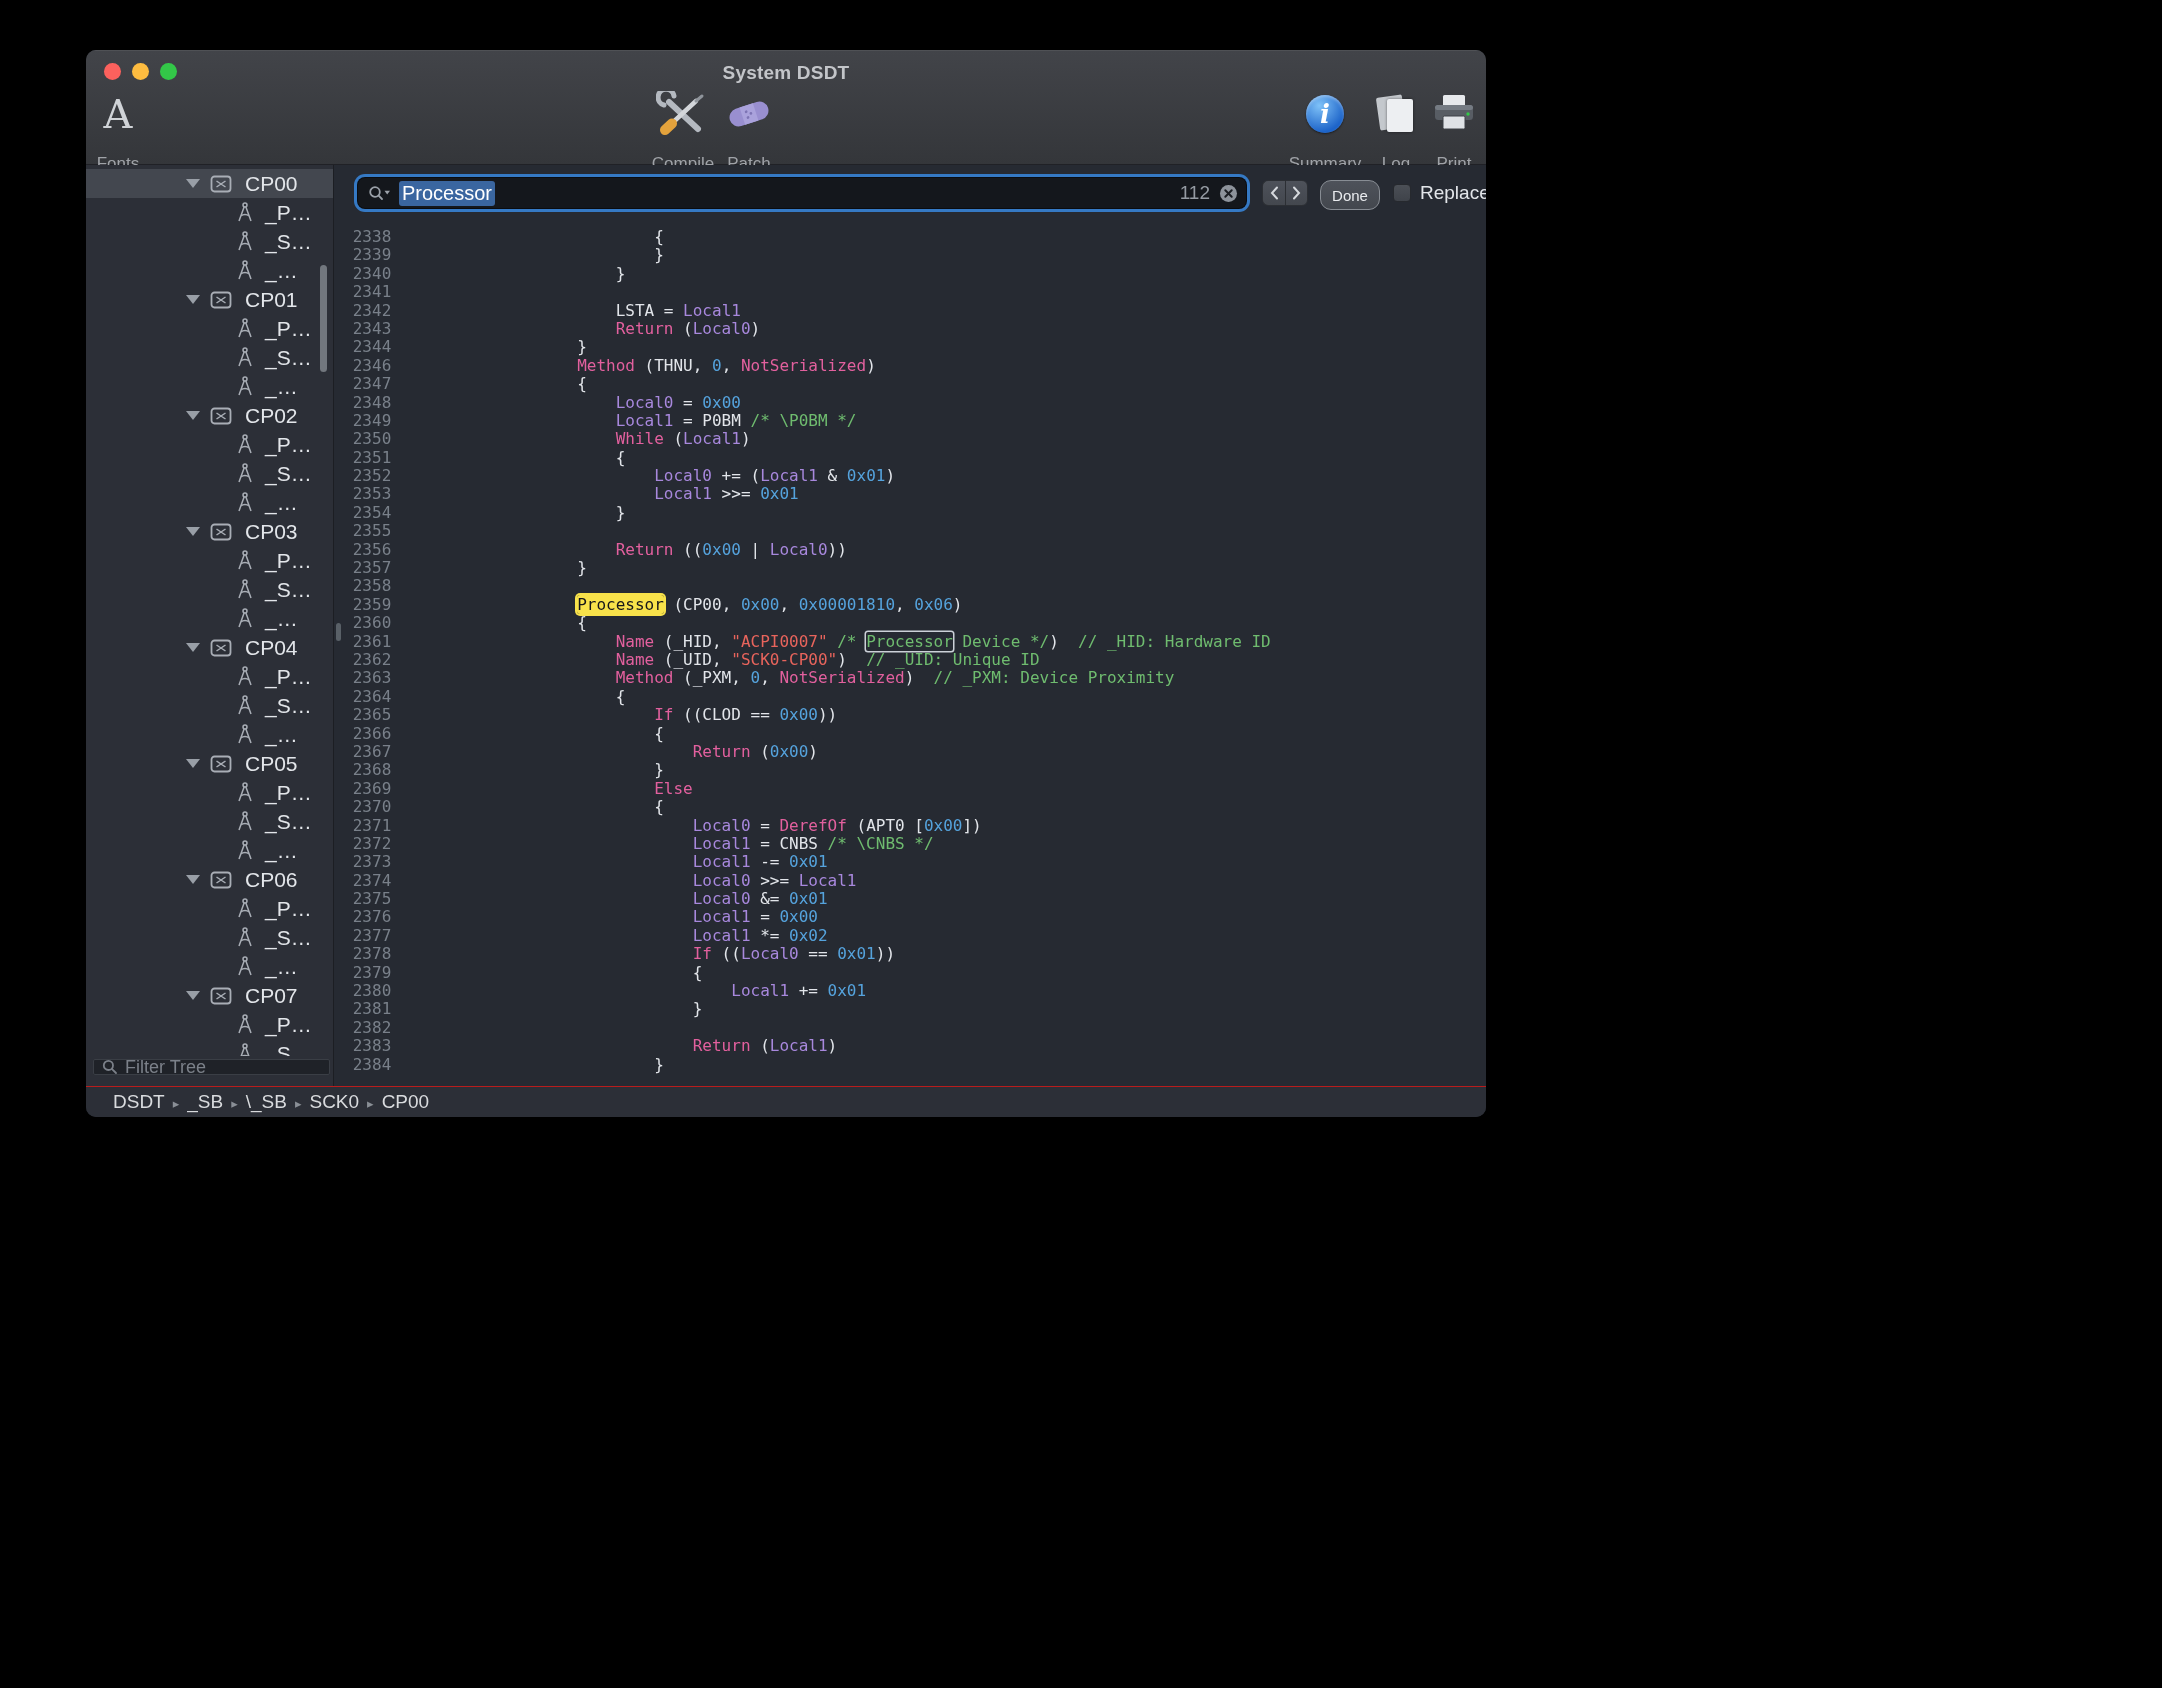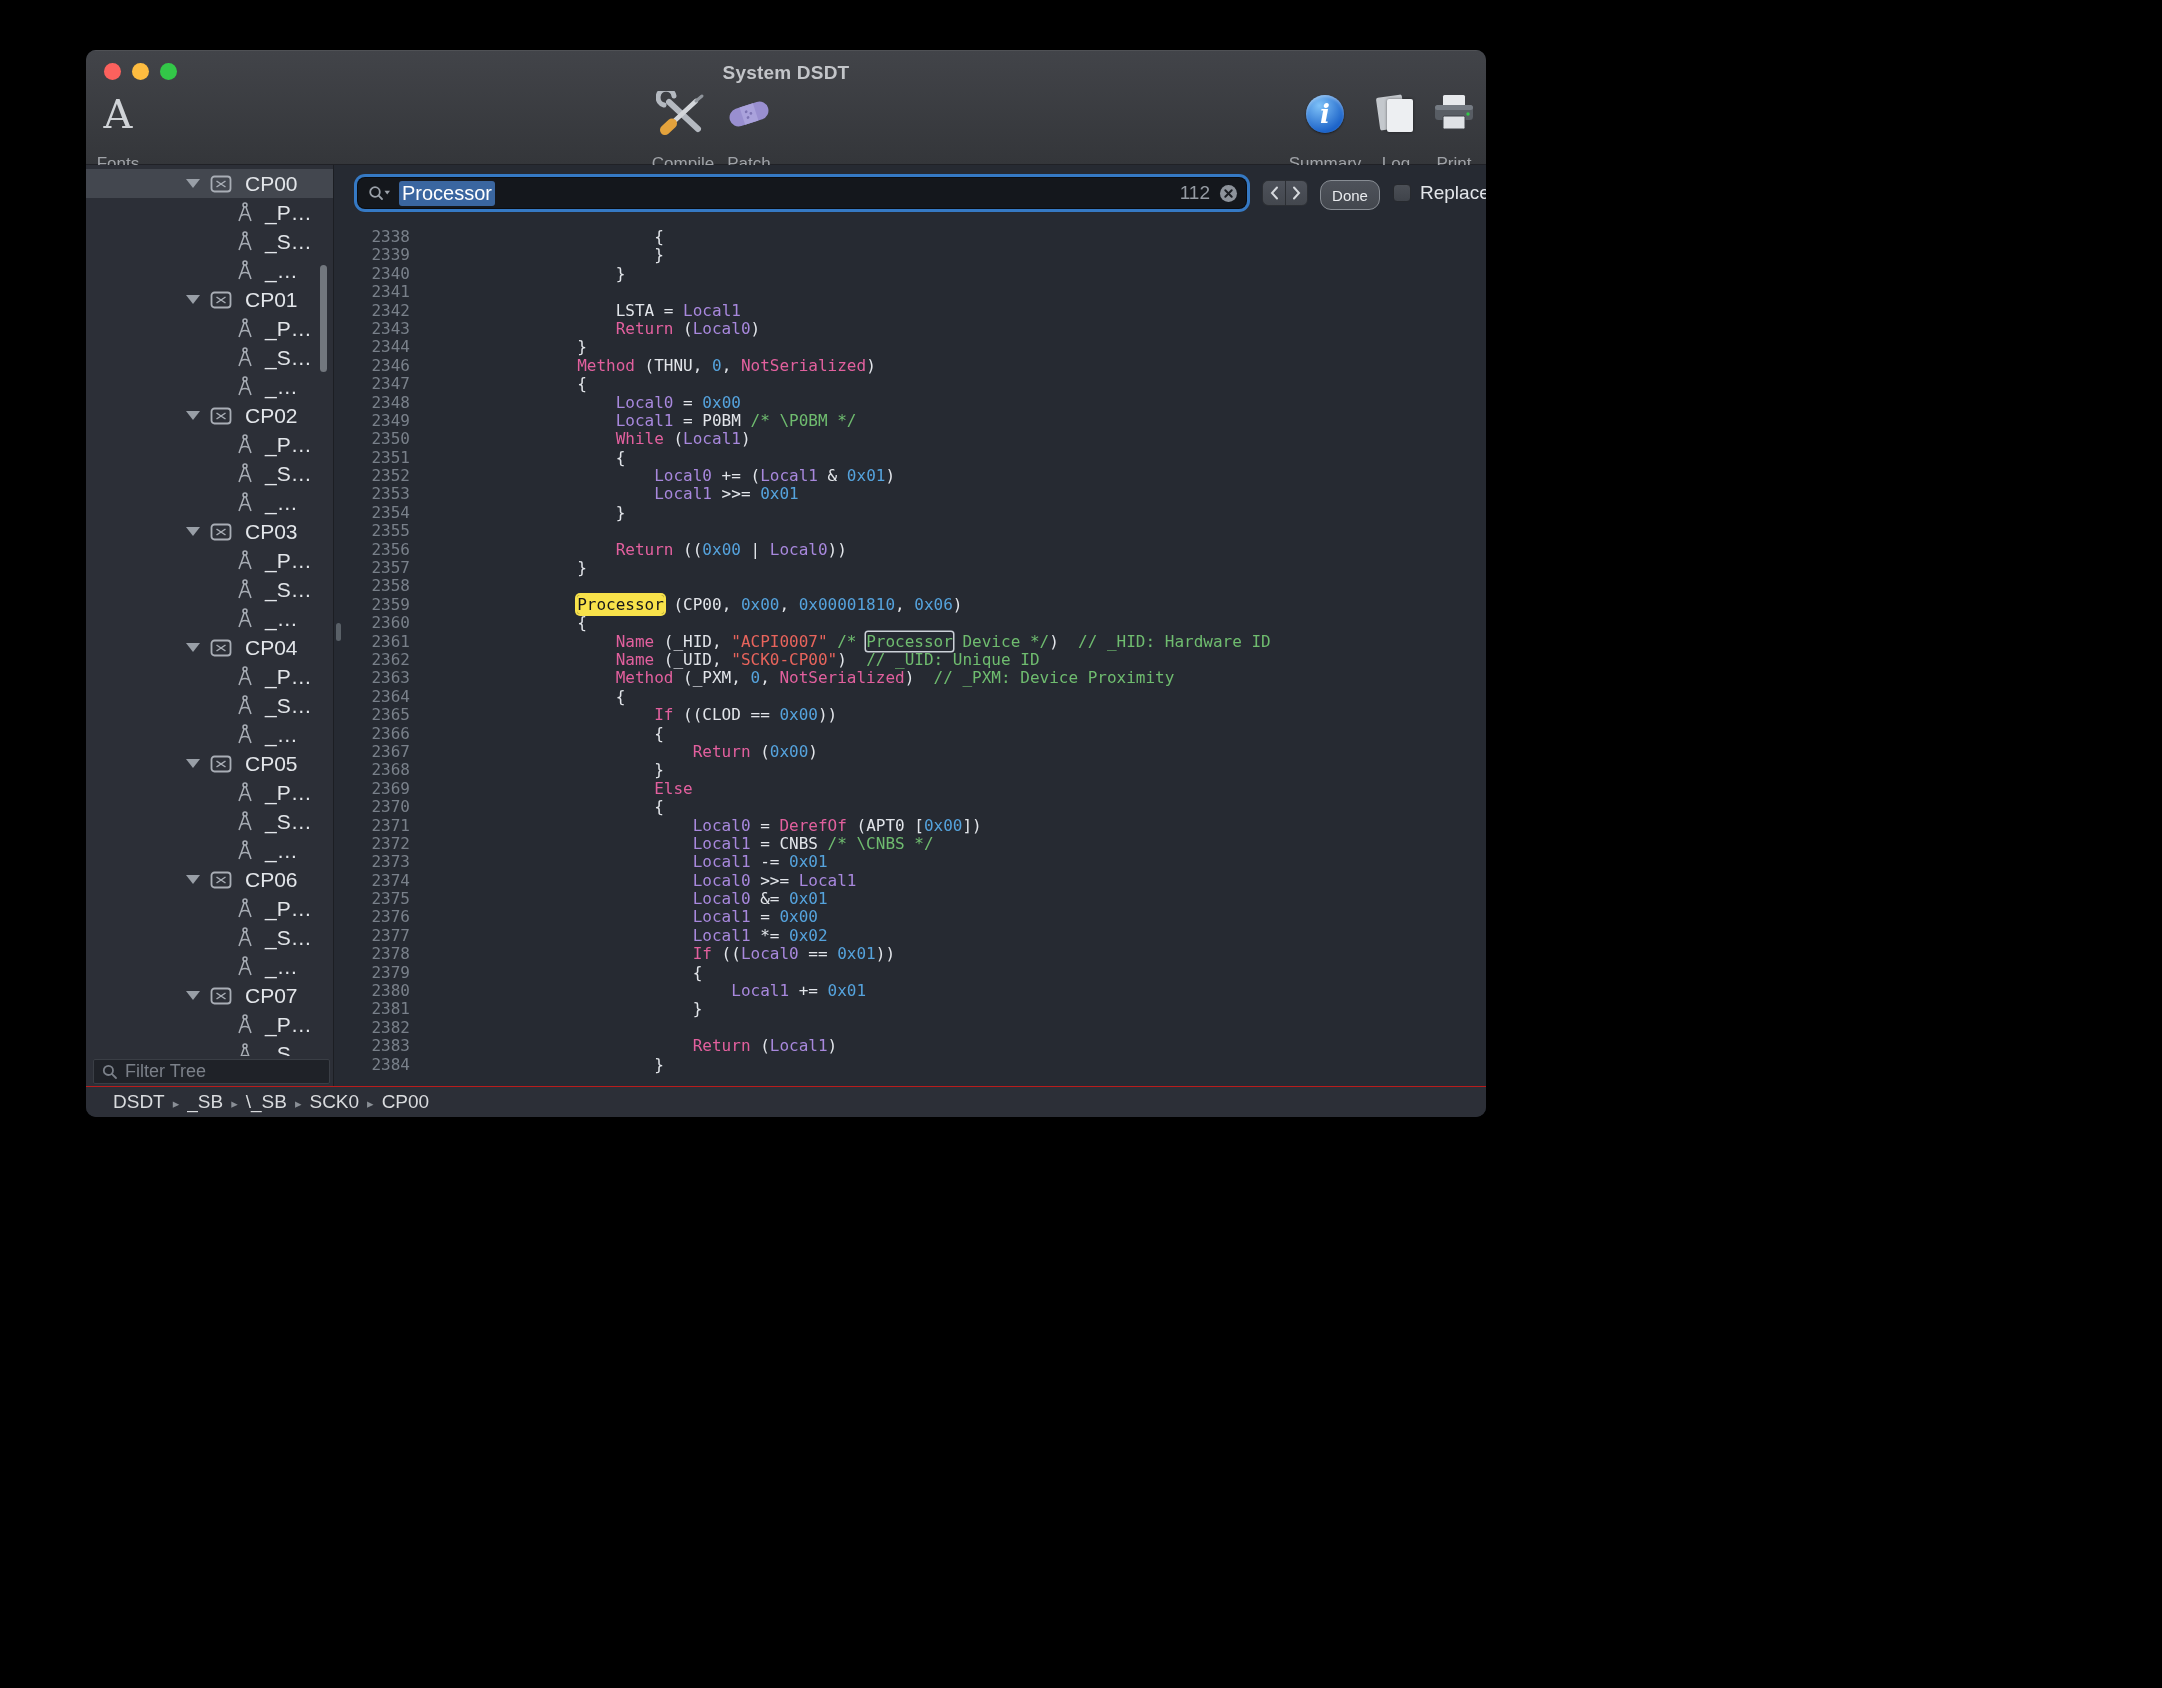--- a/index.html
+++ b/index.html
@@ -47,21 +47,21 @@
   .row{ height:29px; display:flex; align-items:center; font-size:21px; color:#e3e6ea; white-space:nowrap; }
   .row.selected{ background:#43474f; }
   .tri{ width:0; height:0; border-left:7px solid transparent; border-right:7px solid transparent;
         border-top:9px solid #999fa7; margin-left:100px; flex:none; }
   .p-ico{ margin-left:10px; display:flex; flex:none; }
   .row .lbl{ margin-left:13px; }
   .row.child .c-ico{ margin-left:150px; display:flex; flex:none; }
   .row.child .lbl{ margin-left:11px; }
   .sb-scroll{ position:absolute; right:6px; top:100px; width:7px; height:107px;
               border-radius:4px; background:#72777e; }
-  .filter{ position:absolute; left:7px; right:3px; top:894px; height:25px; background:#1f2228;
+  .filter{ position:absolute; left:7px; right:3px; top:894px; height:16px; background:#1f2228;
            border:1px solid #3a3e45; border-radius:2px; display:flex; align-items:center;
            padding:0 8px; gap:7px; }
   .filter .ph{ color:#7b8089; font-size:18px; }
 
   
   .main{ position:absolute; left:248px; top:115px; right:0; bottom:31px;
          background:#262a32; overflow:hidden; }
   .search-field{ position:absolute; left:24px; top:13px; width:888px; height:30px;
                  background:#14171c; border-radius:7px;
                  box-shadow:0 0 0 1px #0a0c10, 0 0 0 4px #3579c4;
@@ -80,21 +80,21 @@
          font-size:15px; font-family:inherit; display:flex; align-items:center; justify-content:center; }
   .replace{ position:absolute; left:1059px; top:15px; height:26px; display:flex;
             align-items:center; gap:9px; }
   .checkbox{ width:18px; height:18px; border-radius:4px;
              background:linear-gradient(#4b4f56,#3f434a); border:1px solid #26292e; }
   .replace-lbl{ font-size:19px; color:#e3e6ea; }
 
   .code{ position:absolute; left:0; top:63px; right:0; bottom:0;
          font-family:"DejaVu Sans Mono", monospace; font-size:16px; line-height:18.4px; }
   .cl{ display:flex; white-space:pre; height:18.4px; }
-  .ln{ width:76px; text-align:right; color:var(--c-line-number,#79808a); flex:none; }
+  .ln{ width:76px; text-align:center; color:var(--c-line-number,#79808a); flex:none; }
   .ct{ margin-left:13px; }
   .tok-p{ color:var(--c-plain,#e2e5ea); }
   .tok-k{ color:var(--c-keyword,#e2609e); }
   .tok-l{ color:var(--c-local,#a888dd); }
   .tok-n{ color:var(--c-number,#55a3dd); }
   .tok-s{ color:var(--c-string,#e8645c); }
   .tok-c{ color:var(--c-comment,#6fbc6f); }
   .tok-hy{ background:var(--c-find-highlight,#f8e24a); color:#15161a; border-radius:3px;
            box-shadow:0 0 0 2px var(--c-find-highlight,#f8e24a); }
   .tok-hb{ color:var(--c-comment,#6fbc6f); box-shadow:0 0 0 1.5px #ccd1d8; border-radius:2px; }

